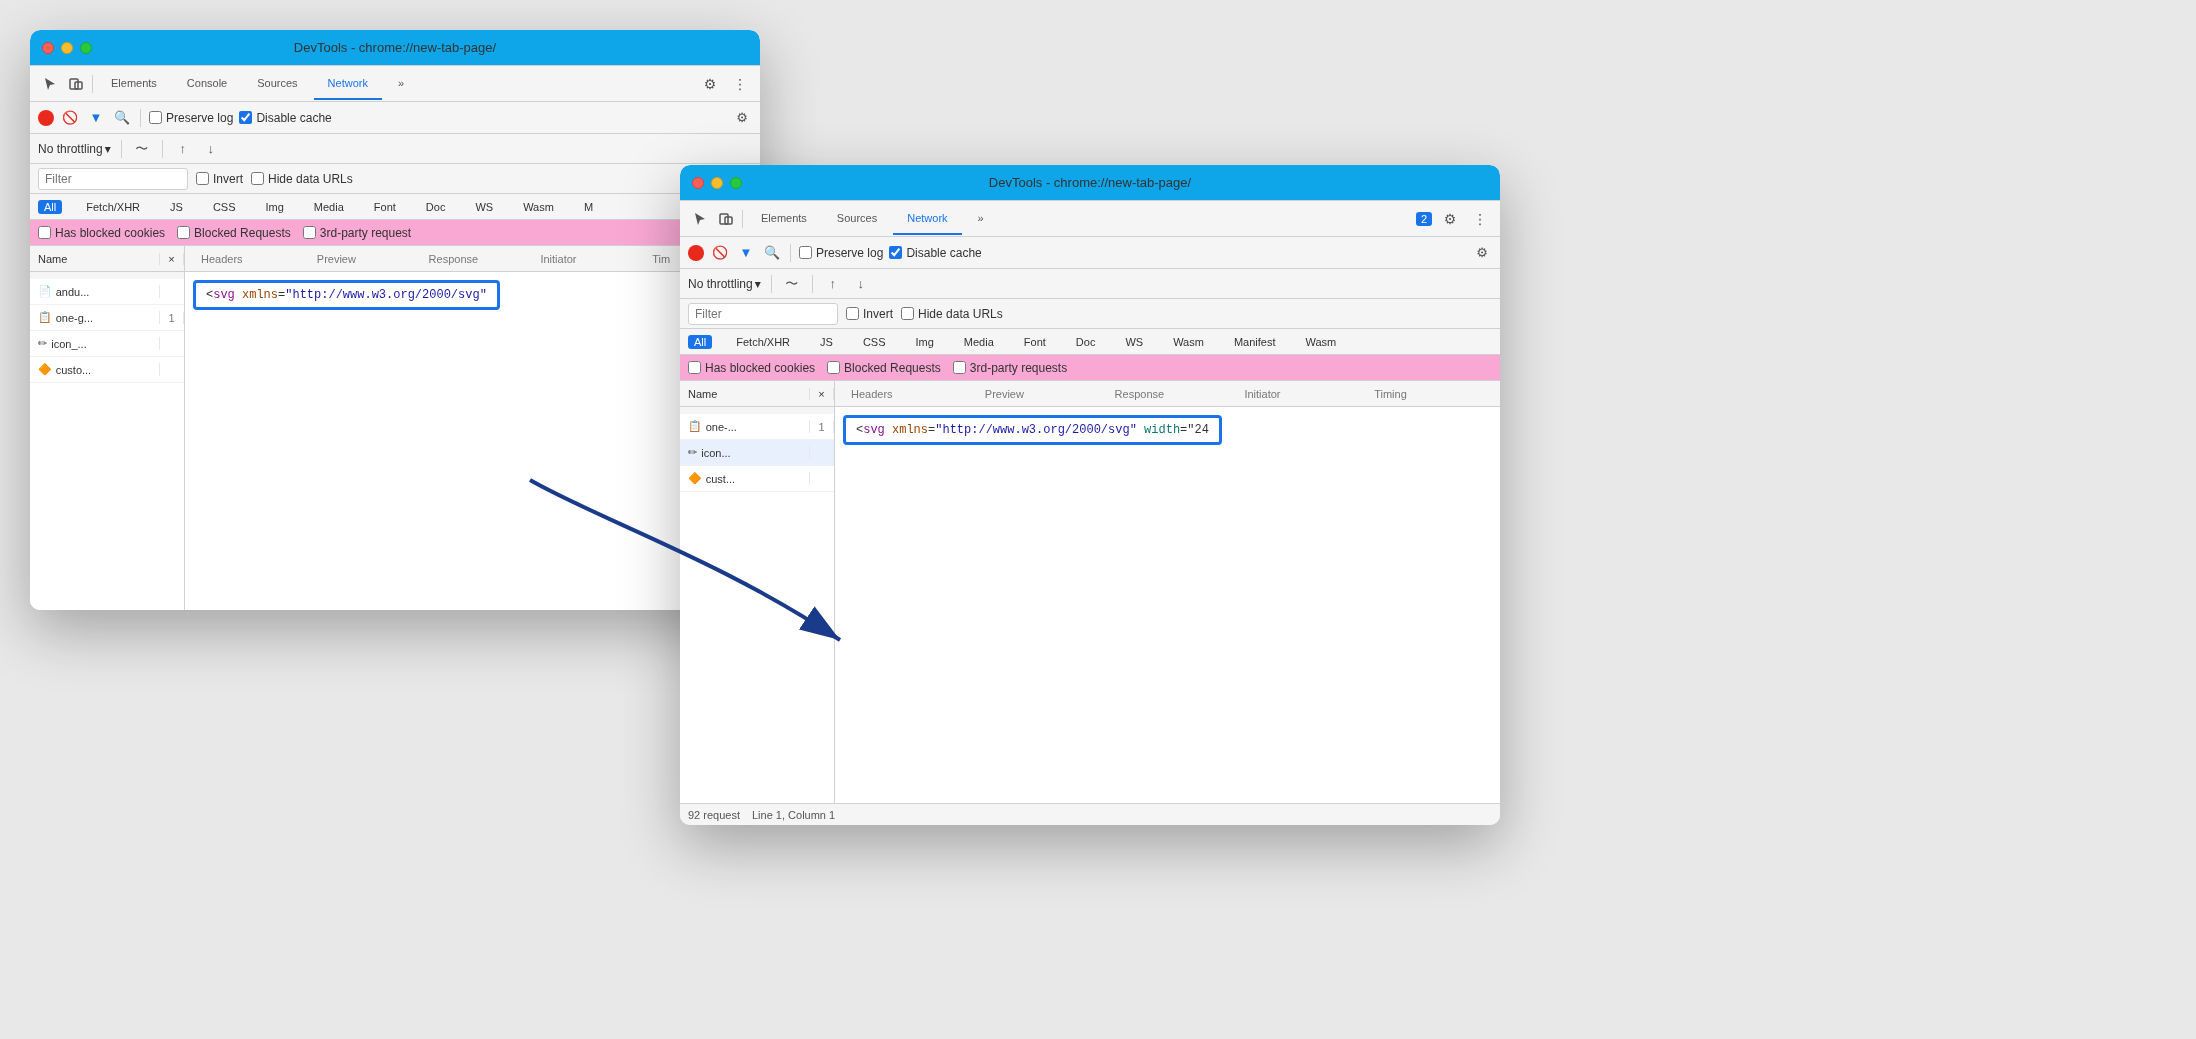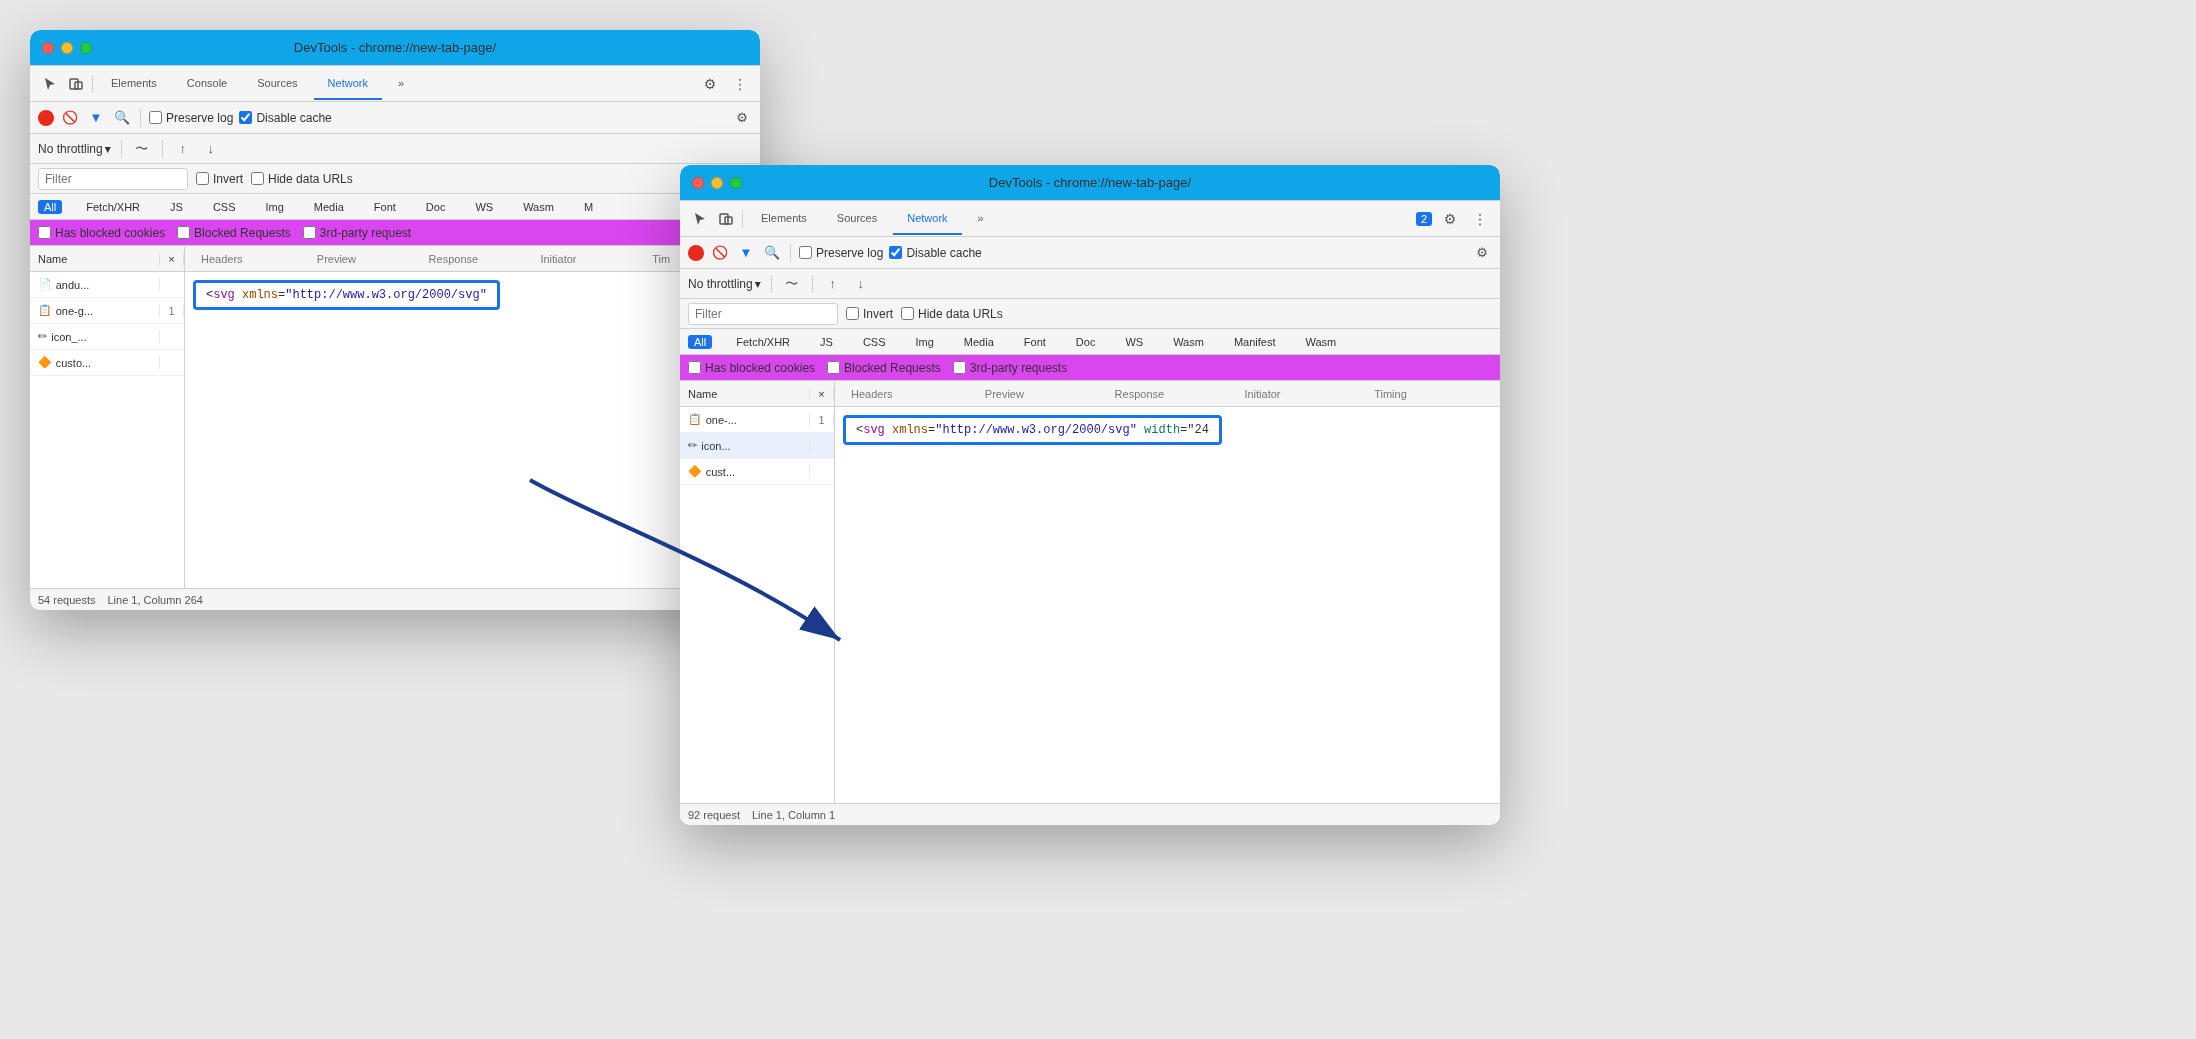--- a/index.html
+++ b/index.html
@@ -225,21 +225,21 @@
       white-space: nowrap;
     }
 
     .type-btn.active {
       background: #1a73e8;
       color: white;
     }
 
     
     .blocked-row {
-      background: #d946ef;
+      background: #f9a8d4;
       border-bottom: 1px solid #d0d0d0;
       padding: 3px 8px;
       display: flex;
       align-items: center;
       gap: 12px;
       height: 26px;
       overflow: hidden;
     }
 
     
@@ -347,20 +347,21 @@
       display: flex;
       flex: 1;
       overflow: hidden;
     }
 
     .left-panel {
       width: 155px;
       border-right: 1px solid #d0d0d0;
       display: flex;
       flex-direction: column;
+      gap: 7px;
     }
 
     .right-panel {
       flex: 1;
       display: flex;
       flex-direction: column;
     }
 
     
     .arrow-svg {
@@ -541,24 +542,20 @@
         </div>
 
         <div style="flex:1; background: white; display: flex; align-items: flex-start; padding: 8px;">
           <div style="border: 3px solid #1a73e8; border-radius: 4px; padding: 5px 10px; font-family: 'Courier New', monospace; font-size: 12px; display: inline-block; color: #333; white-space: nowrap;">
             <span style="color: #333;">&lt;</span><span style="color: #881391;">svg</span> <span style="color: #994500;">xmlns</span><span style="color: #333;">=</span><span style="color: #1a1aa6;">"http://www.w3.org/2000/svg"</span>
           </div>
         </div>
       </div>
     </div>
 
-    <div class="status-bar">
-      <span>54 requests</span>
-      <span>Line 1, Column 264</span>
-    </div>
   </div>
 </div>
 
 <div class="devtools-window window2">
 
   <div class="title-bar">
     <div class="traffic-lights">
       <div class="traffic-light tl-red"></div>
       <div class="traffic-light tl-yellow"></div>
       <div class="traffic-light tl-green"></div>

